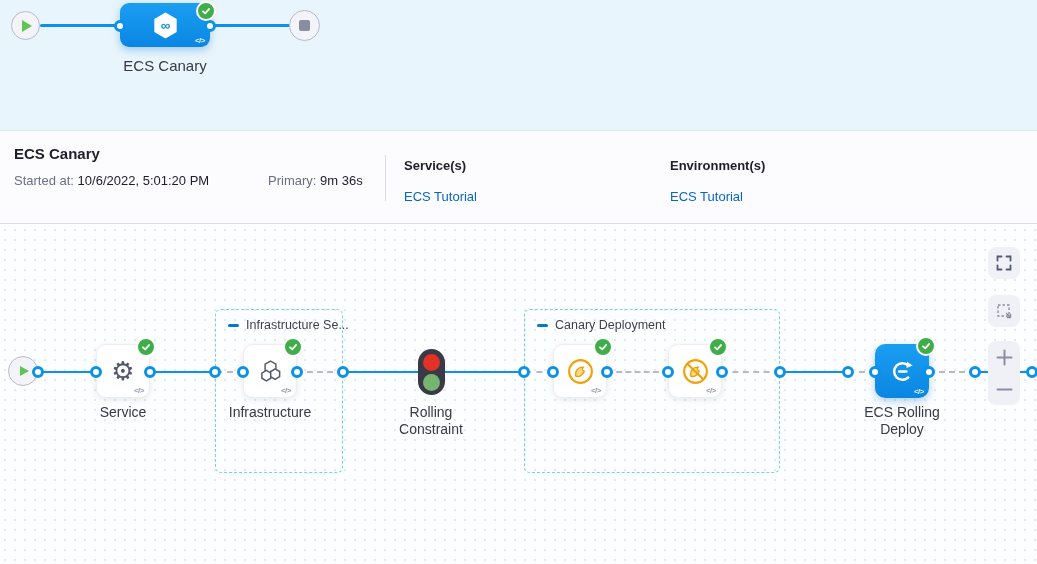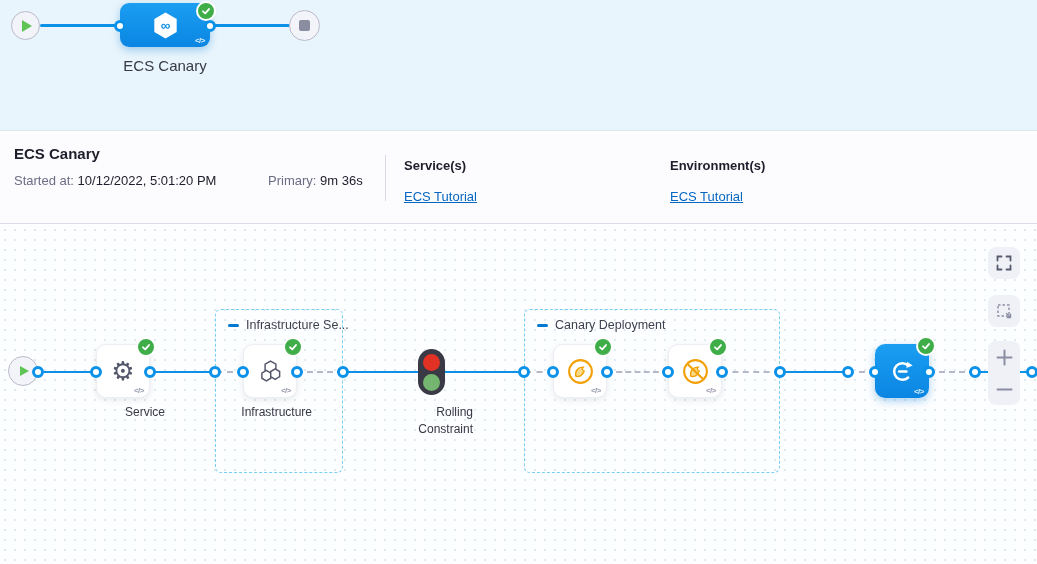--- a/index.html
+++ b/index.html
@@ -33,39 +33,39 @@
 
   
   .summary { position:absolute; left:0; top:132px; width:1037px; height:92px; background:#fcfcfe;
              border-bottom:1px solid #dcdde8; }
   .summary-title { position:absolute; left:14px; top:13px; font-size:15px; font-weight:bold; color:#1d1d2b; }
   .meta { position:absolute; top:41px; font-size:13px; color:#1d1d2b; }
   .meta .lbl { color:#6b6d85; }
   .vdiv { position:absolute; left:385px; top:23px; width:1px; height:46px; background:#d9dae6; }
   .kv { position:absolute; top:26px; font-size:13px; }
   .kv .k { font-weight:bold; color:#1d1d2b; display:block; margin-bottom:16px; }
-  .kv .v { color:#0667c3; cursor:pointer;text-decoration:underline; }
+  .kv .v { color:#0667c3; cursor:pointer; }
 
   
   .canvas { position:absolute; left:0; top:225px; width:1037px; height:339px; background:#fdfeff;
             background-image:radial-gradient(circle,#dfeaef 1.2px, transparent 1.5px);
             background-size:10px 10px; overflow:hidden; }
   .group { position:absolute; top:84px; height:164px; border:1.5px dashed #79cff2; border-radius:6px; z-index:1; }
   .group-head { position:absolute; left:12px; top:8px; display:flex; align-items:center; gap:7px; }
   .minus-ic { width:11px; height:3px; background:#0278d5; border-radius:2px; cursor:pointer; }
   .group-label { font-size:12.5px; color:#3e3f4e; white-space:nowrap; }
   .dashline { position:absolute; height:0; border-top:2px dashed #b6b8ca; z-index:2; }
   .hline.cv { z-index:2; }
   .card { position:absolute; top:119px; width:54px; height:54px; background:#fff; border:1px solid #edeef4;
           border-radius:10px; box-shadow:0 2px 6px rgba(40,41,61,.10);
           display:flex; align-items:center; justify-content:center; z-index:5; }
   .card.blue { background:linear-gradient(180deg,#1b9ef2,#0a86e2); border:none;
                box-shadow:0 3px 8px rgba(10,120,210,.35); }
   .card .badge { right:-7px; top:-8px; }
-  .node-label { position:absolute; top:179px; width:84px; text-align:right; font-size:12px;
+  .node-label { position:absolute; top:179px; width:84px; text-align:center; font-size:14px;
                 line-height:17px; color:#383946; z-index:3; }
   .gear { font-size:26px; color:#54566b; line-height:1; }
   .tlight { position:absolute; left:418px; top:124px; width:27px; height:46px; background:#393a45;
             border-radius:13.5px; z-index:5; }
   .tlight .red { position:absolute; left:5px; top:4.5px; width:17px; height:17px; border-radius:50%; background:#e23125; }
   .tlight .green { position:absolute; left:5px; bottom:4.5px; width:17px; height:17px; border-radius:50%; background:#74b56f; }
 
   
   .ctl-btn { position:absolute; left:988px; width:32px; height:32px; border-radius:8px; background:#f0f1f7;
              display:flex; align-items:center; justify-content:center; cursor:pointer; z-index:9; }
@@ -104,21 +104,21 @@
       <span class="stop-sq"></span>
     </div>
 
     <div class="banner-label">ECS Canary</div>
   </section>
 
   <section class="summary">
     <div class="summary-title">ECS Canary</div>
     <div class="meta" style="left:14px;">
       <span class="lbl">Started at:</span>
-      <span>10/12/2022, 5:01:20 PM</span>
+      <span>10/6/2022, 5:01:20 PM</span>
     </div>
     <div class="meta" style="left:268px;">
       <span class="lbl">Primary:</span>
       <span>9m 36s</span>
     </div>
     <div class="vdiv"></div>
     <div class="kv" style="left:404px;">
       <span class="k">Service(s)</span>
       <span class="v">ECS Tutorial</span>
     </div>
@@ -227,20 +227,21 @@
         <path d="M9.8 13 H16.8" stroke="#fff" stroke-width="2.4" stroke-linecap="round"></path>
         <polygon points="17.4,3.6 22.8,7.2 16.8,9.6" fill="#fff"></polygon>
       </svg>
       <div class="badge" style="position:absolute;">
         <svg width="12" height="12" viewBox="0 0 16 16">
             <polyline points="4,8.4 7,11.2 12,5.4" fill="none" stroke="#fff" stroke-width="2.4" stroke-linecap="round" stroke-linejoin="round"></polyline>
           </svg>
       </div>
       <span class="code-glyph on-blue">&lt;/&gt;</span>
     </div>
+    <div class="node-label" style="left:860px;">ECS Rolling Deploy</div>
 
     <div class="port" style="left:32px;  top:141px;"></div>
     <div class="port" style="left:90px;  top:141px;"></div>
     <div class="port" style="left:144px; top:141px;"></div>
     <div class="port" style="left:209px; top:141px;"></div>
     <div class="port" style="left:237px; top:141px;"></div>
     <div class="port" style="left:291px; top:141px;"></div>
     <div class="port" style="left:337px; top:141px;"></div>
     <div class="port" style="left:518px; top:141px;"></div>
     <div class="port" style="left:547px; top:141px;"></div>

